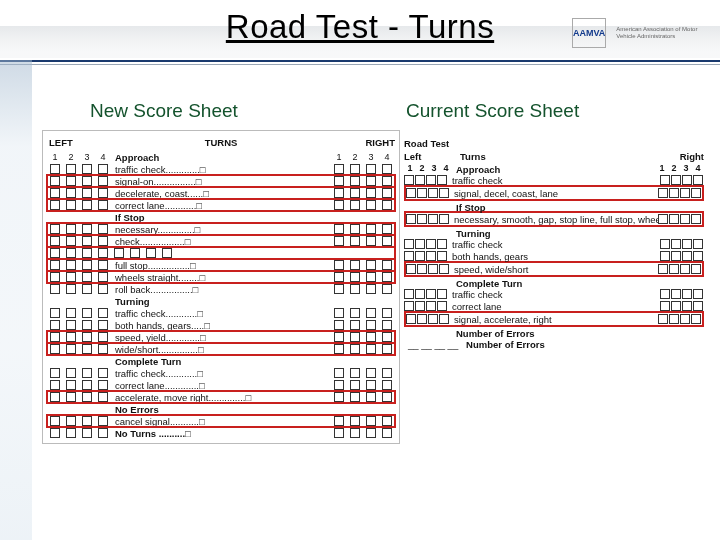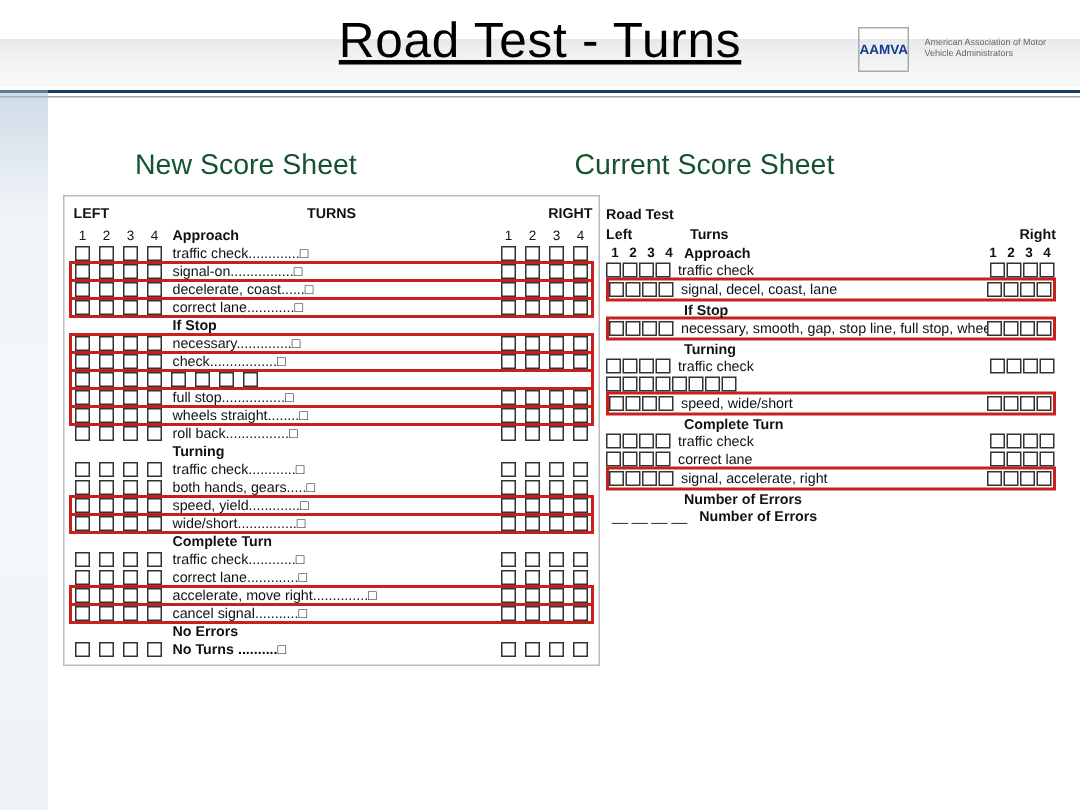--- a/index.html
+++ b/index.html
@@ -7,21 +7,21 @@
 .topband{position:absolute;left:0;top:26px;width:720px;height:32px;background:linear-gradient(#b8bfc6,#d5d9dc 40%,#e9ebee 80%);opacity:.35}
 .hr1{position:absolute;left:0;top:60px;width:720px;height:2px;background:#1a3a6e}
 .hr2{position:absolute;left:0;top:64px;width:720px;height:1px;background:#9aa7b6}
 .leftstrip{position:absolute;left:0;top:60px;width:32px;height:480px;background:linear-gradient(180deg,#9fb6cc 0%,#e4ecf3 18%,#e8eff5 60%,#dbe6ef 100%);opacity:.5}
 .title{position:absolute;left:0;top:8px;width:720px;text-align:center;font-size:33px;font-weight:400;text-decoration:underline;letter-spacing:.5px}
 .logo{position:absolute;right:18px;top:14px;width:130px;height:38px;display:flex;align-items:center;gap:10px}
 .logo .mark{width:42px;height:28px;border:1px solid #aaa;display:flex;align-items:center;justify-content:center;font-size:9px;font-weight:bold;color:#123a8c}
 .logo .txt{font-size:6px;line-height:7px;color:#666}
 .subtitle{position:absolute;top:100px;font-size:19px;color:#14532d}
 .sub-l{left:90px}
-.sub-r{left:383px}
+.sub-r{left:406px}
 .panel{position:absolute;top:130px;font-size:9.5px;line-height:11px;color:#111}
 .panel-l{left:42px;width:348px;border:1px solid #bbb;padding:6px 4px 4px 4px;background:#fff}
 .panel-r{left:400px;width:300px;padding:6px 4px}
 .hdr{font-weight:bold}
 .row{display:flex;align-items:center;height:12px}
 .row.hl{outline:2px solid #c8201e;outline-offset:-1px}
 .cols{display:flex}
 .chk{display:inline-block;width:8px;height:8px;border:1px solid #333;margin:0 3px}
 .mid{flex:1;padding-left:4px;white-space:nowrap;overflow:hidden;text-overflow:clip}
 .nums{display:flex}
@@ -345,39 +345,39 @@
             <span class="chk"></span>
           </div>
           <div class="mid">accelerate, move right..............□</div>
           <div class="cols">
             <span class="chk"></span>
             <span class="chk"></span>
             <span class="chk"></span>
             <span class="chk"></span>
           </div>
         </div>
-        <div class="row hl">
-          <div class="cols">
-            <span class="chk"></span>
-            <span class="chk"></span>
-            <span class="chk"></span>
-            <span class="chk"></span>
-          </div>
-          <div class="mid">cancel signal...........□</div>
-          <div class="cols">
-            <span class="chk"></span>
-            <span class="chk"></span>
-            <span class="chk"></span>
-            <span class="chk"></span>
-          </div>
-        </div>
         <div class="row">
           <div class="cols" style="width:64px"></div>
           <div class="mid hdr">No Errors</div>
           <div style="width:64px"></div>
+        </div>
+        <div class="row hl">
+          <div class="cols">
+            <span class="chk"></span>
+            <span class="chk"></span>
+            <span class="chk"></span>
+            <span class="chk"></span>
+          </div>
+          <div class="mid">cancel signal...........□</div>
+          <div class="cols">
+            <span class="chk"></span>
+            <span class="chk"></span>
+            <span class="chk"></span>
+            <span class="chk"></span>
+          </div>
         </div>
         <div class="row">
           <div class="cols">
             <span class="chk"></span>
             <span class="chk"></span>
             <span class="chk"></span>
             <span class="chk"></span>
           </div>
           <div class="mid hdr">No Turns ..........□</div>
           <div class="cols">
@@ -483,20 +483,21 @@
             <span class="cr-box"></span>
           </div>
         </div>
         <div class="cr-row">
           <div class="cr-boxes">
             <span class="cr-box"></span>
             <span class="cr-box"></span>
             <span class="cr-box"></span>
             <span class="cr-box"></span>
           </div>
+          <div class="cr-mid">both hands, gears</div>
           <div class="cr-boxes">
             <span class="cr-box"></span>
             <span class="cr-box"></span>
             <span class="cr-box"></span>
             <span class="cr-box"></span>
           </div>
         </div>
         <div class="cr-row hl">
           <div class="cr-boxes">
             <span class="cr-box"></span>

